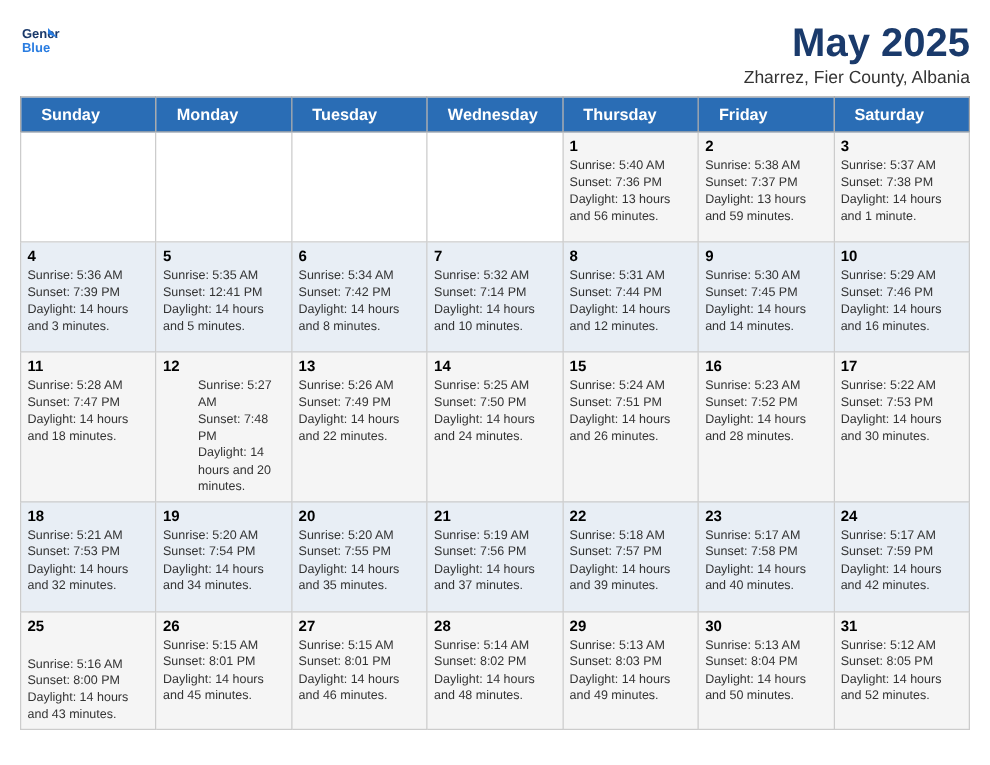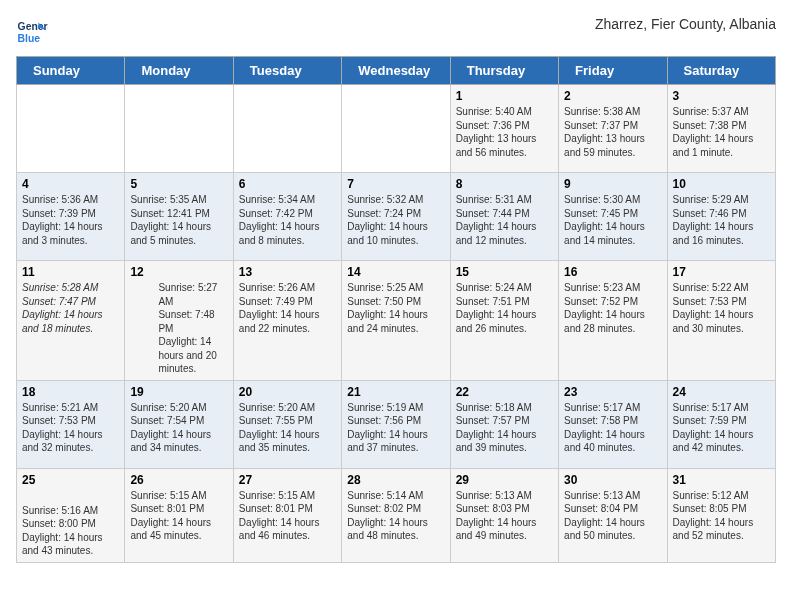--- a/index.html
+++ b/index.html
@@ -85,20 +85,21 @@
 
 <div class="header">
   <div class="logo">
     <svg class="logo-icon" viewBox="0 0 40 40">
       <text x="2" y="18" font-size="13" font-weight="bold" fill="#1a3a6b">General</text>
       <text x="2" y="32" font-size="13" font-weight="bold" fill="#2a7de1">Blue</text>
       <polygon points="28,8 38,18 28,14" fill="#2a7de1"></polygon>
     </svg>
   </div>
   <div class="title-block">
+    <div class="month-title">May 2025</div>
     <div class="subtitle">Zharrez, Fier County, Albania</div>
   </div>
 </div>
 
 <table>
   <thead>
     <tr>
     <th>Sunday</th>
         <th>Monday</th>
         <th>Tuesday</th>
@@ -148,21 +149,21 @@
         </td>
         <td>
           <div class="day-number">6</div>
           <div class="cell-text" style="white-space: pre-line;">Sunrise: 5:34 AM
 Sunset: 7:42 PM
 Daylight: 14 hours and 8 minutes.</div>
         </td>
         <td>
           <div class="day-number">7</div>
           <div class="cell-text" style="white-space: pre-line;">Sunrise: 5:32 AM
-Sunset: 7:24 PM
+Sunset: 7:14 PM
 Daylight: 14 hours and 10 minutes.</div>
         </td>
         <td>
           <div class="day-number">8</div>
           <div class="cell-text" style="white-space: pre-line;">Sunrise: 5:31 AM
 Sunset: 7:44 PM
 Daylight: 14 hours and 12 minutes.</div>
         </td>
         <td>
           <div class="day-number">9</div>
@@ -173,21 +174,21 @@
         <td>
           <div class="day-number">10</div>
           <div class="cell-text" style="white-space: pre-line;">Sunrise: 5:29 AM
 Sunset: 7:46 PM
 Daylight: 14 hours and 16 minutes.</div>
         </td>
       </tr>
       <tr>
         <td>
           <div class="day-number">11</div>
-          <div class="cell-text" style="white-space: pre-line; font-style: italic;">Sunrise: 5:28 AM
+          <div class="cell-text" style="white-space: pre-line;">Sunrise: 5:28 AM
 Sunset: 7:47 PM
 Daylight: 14 hours and 18 minutes.</div>
         </td>
         <td>
           <div class="day-number">12</div>
           <div class="cell-text" style="white-space: pre-line; margin-left: 28px;">Sunrise: 5:27 AM
 Sunset: 7:48 PM
 Daylight: 14 hours and 20 minutes.</div>
         </td>
         <td>

